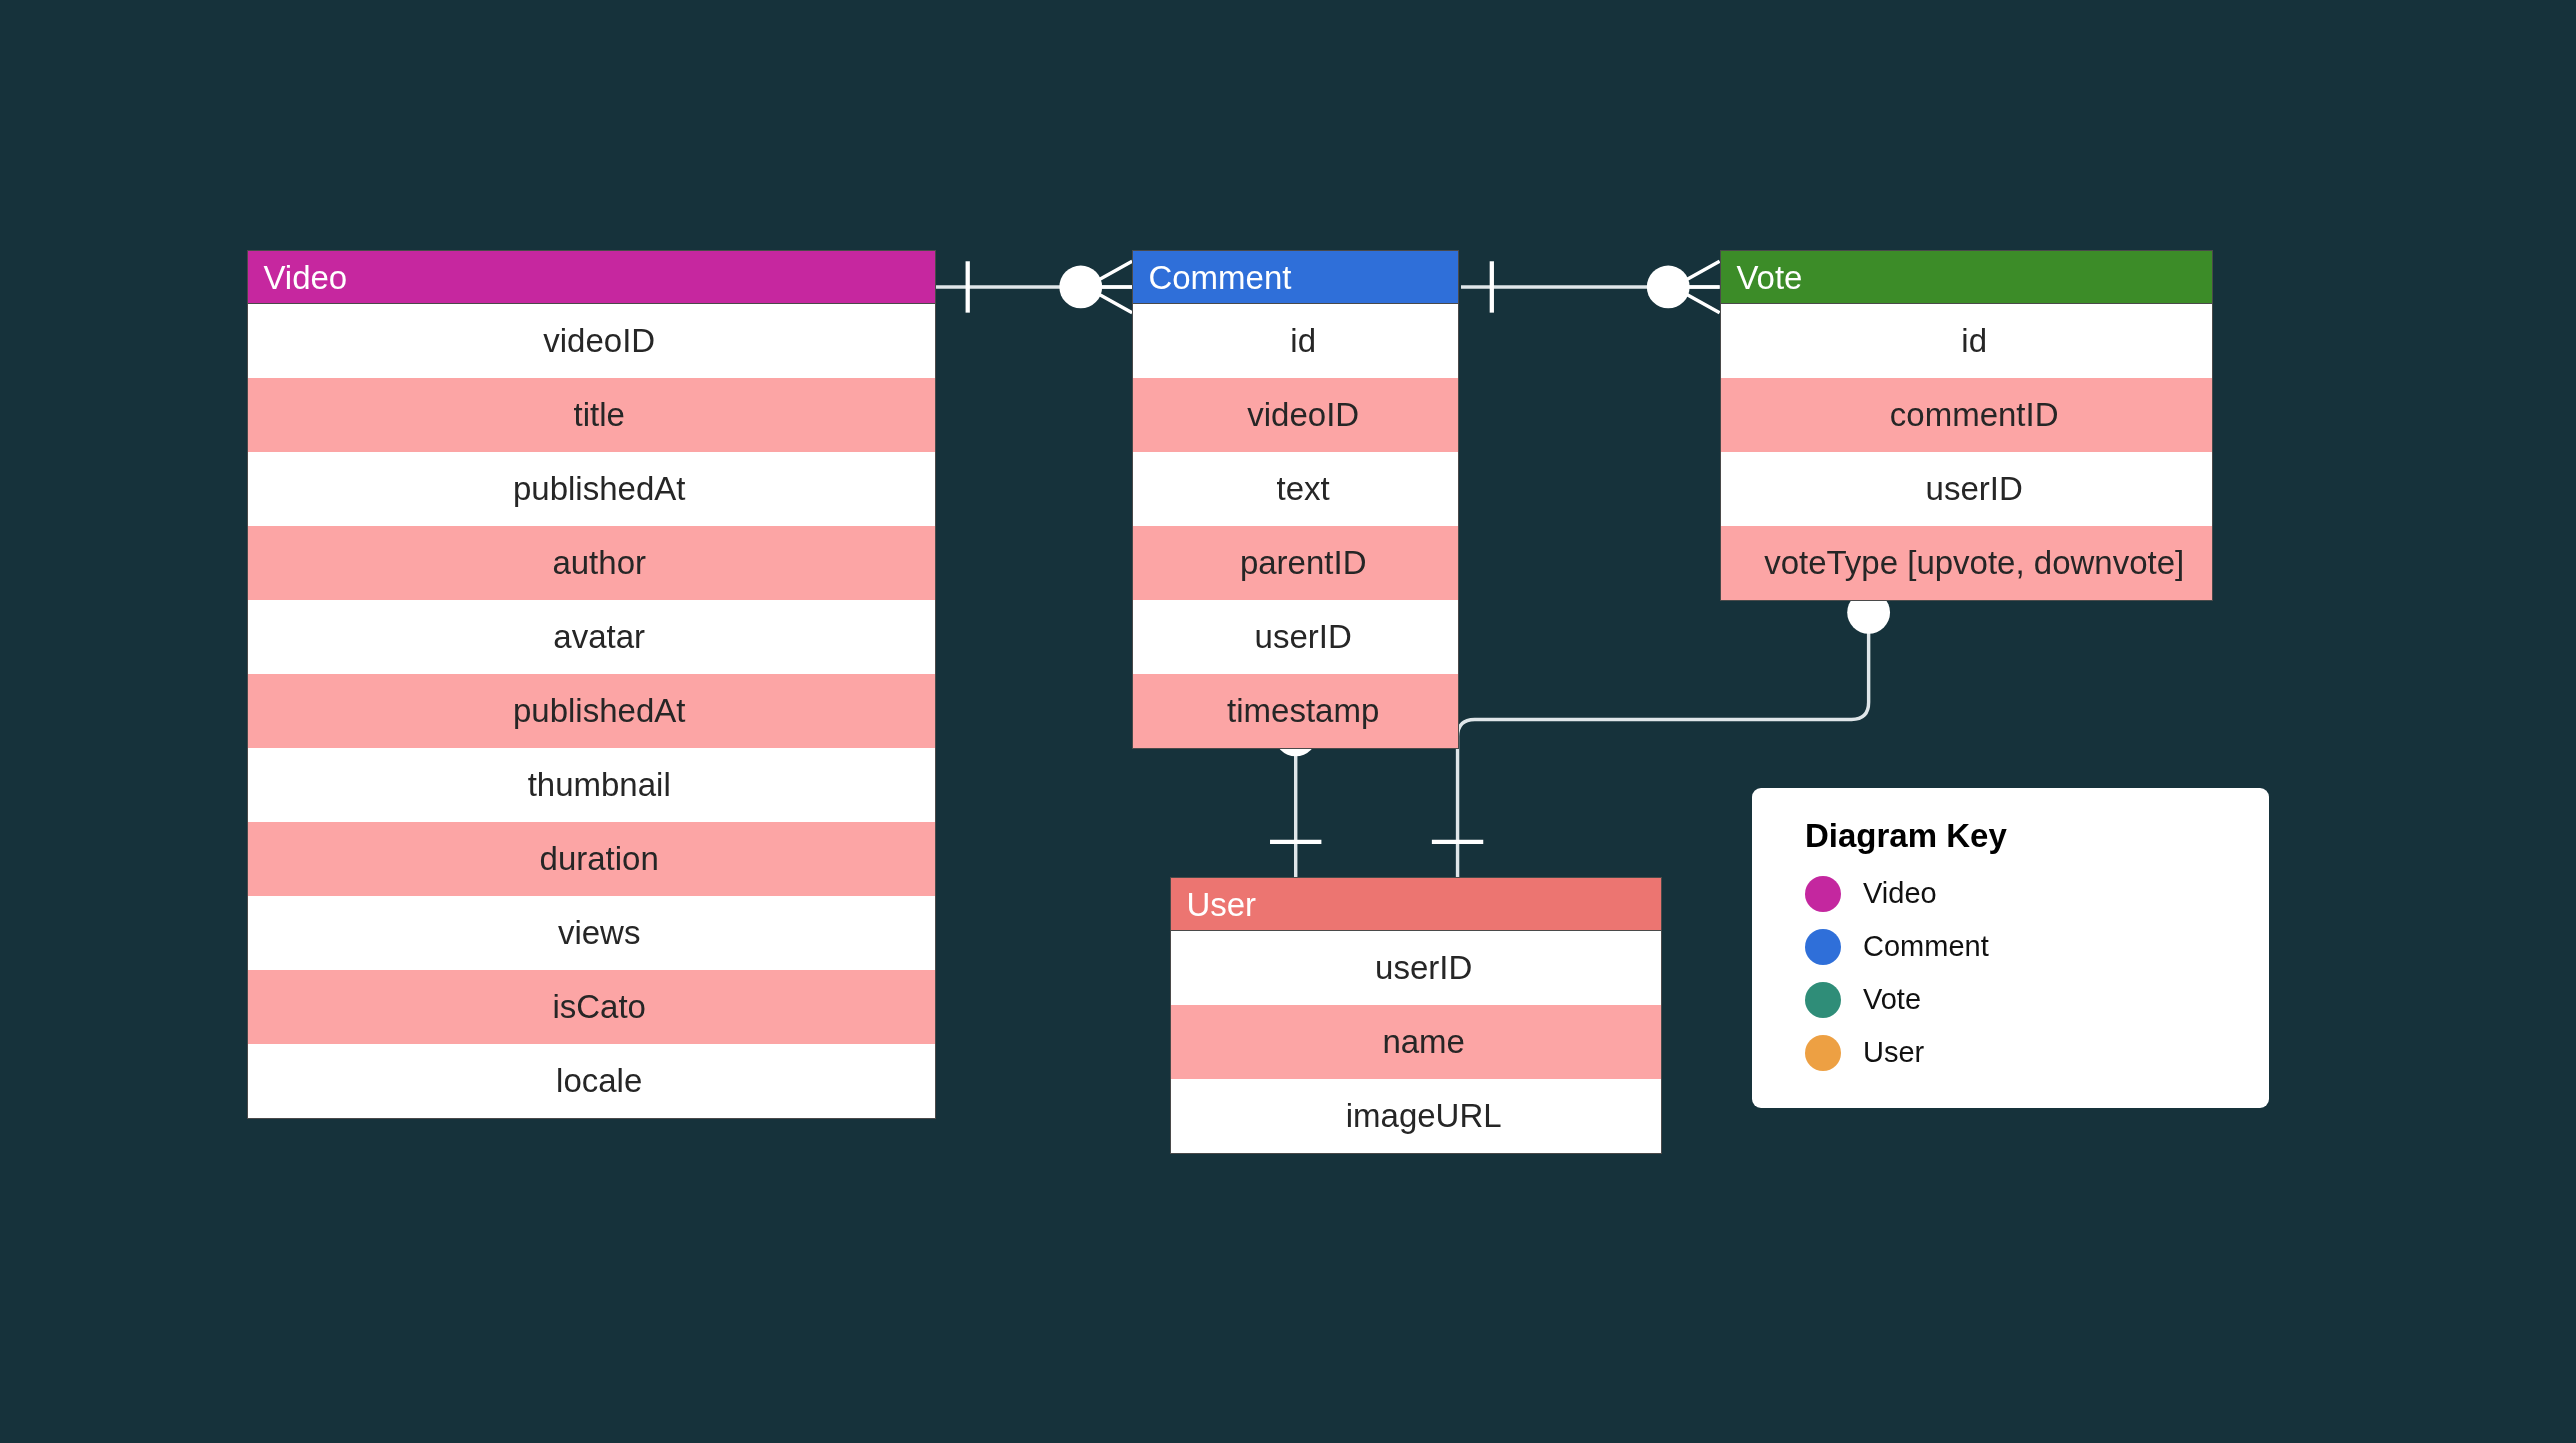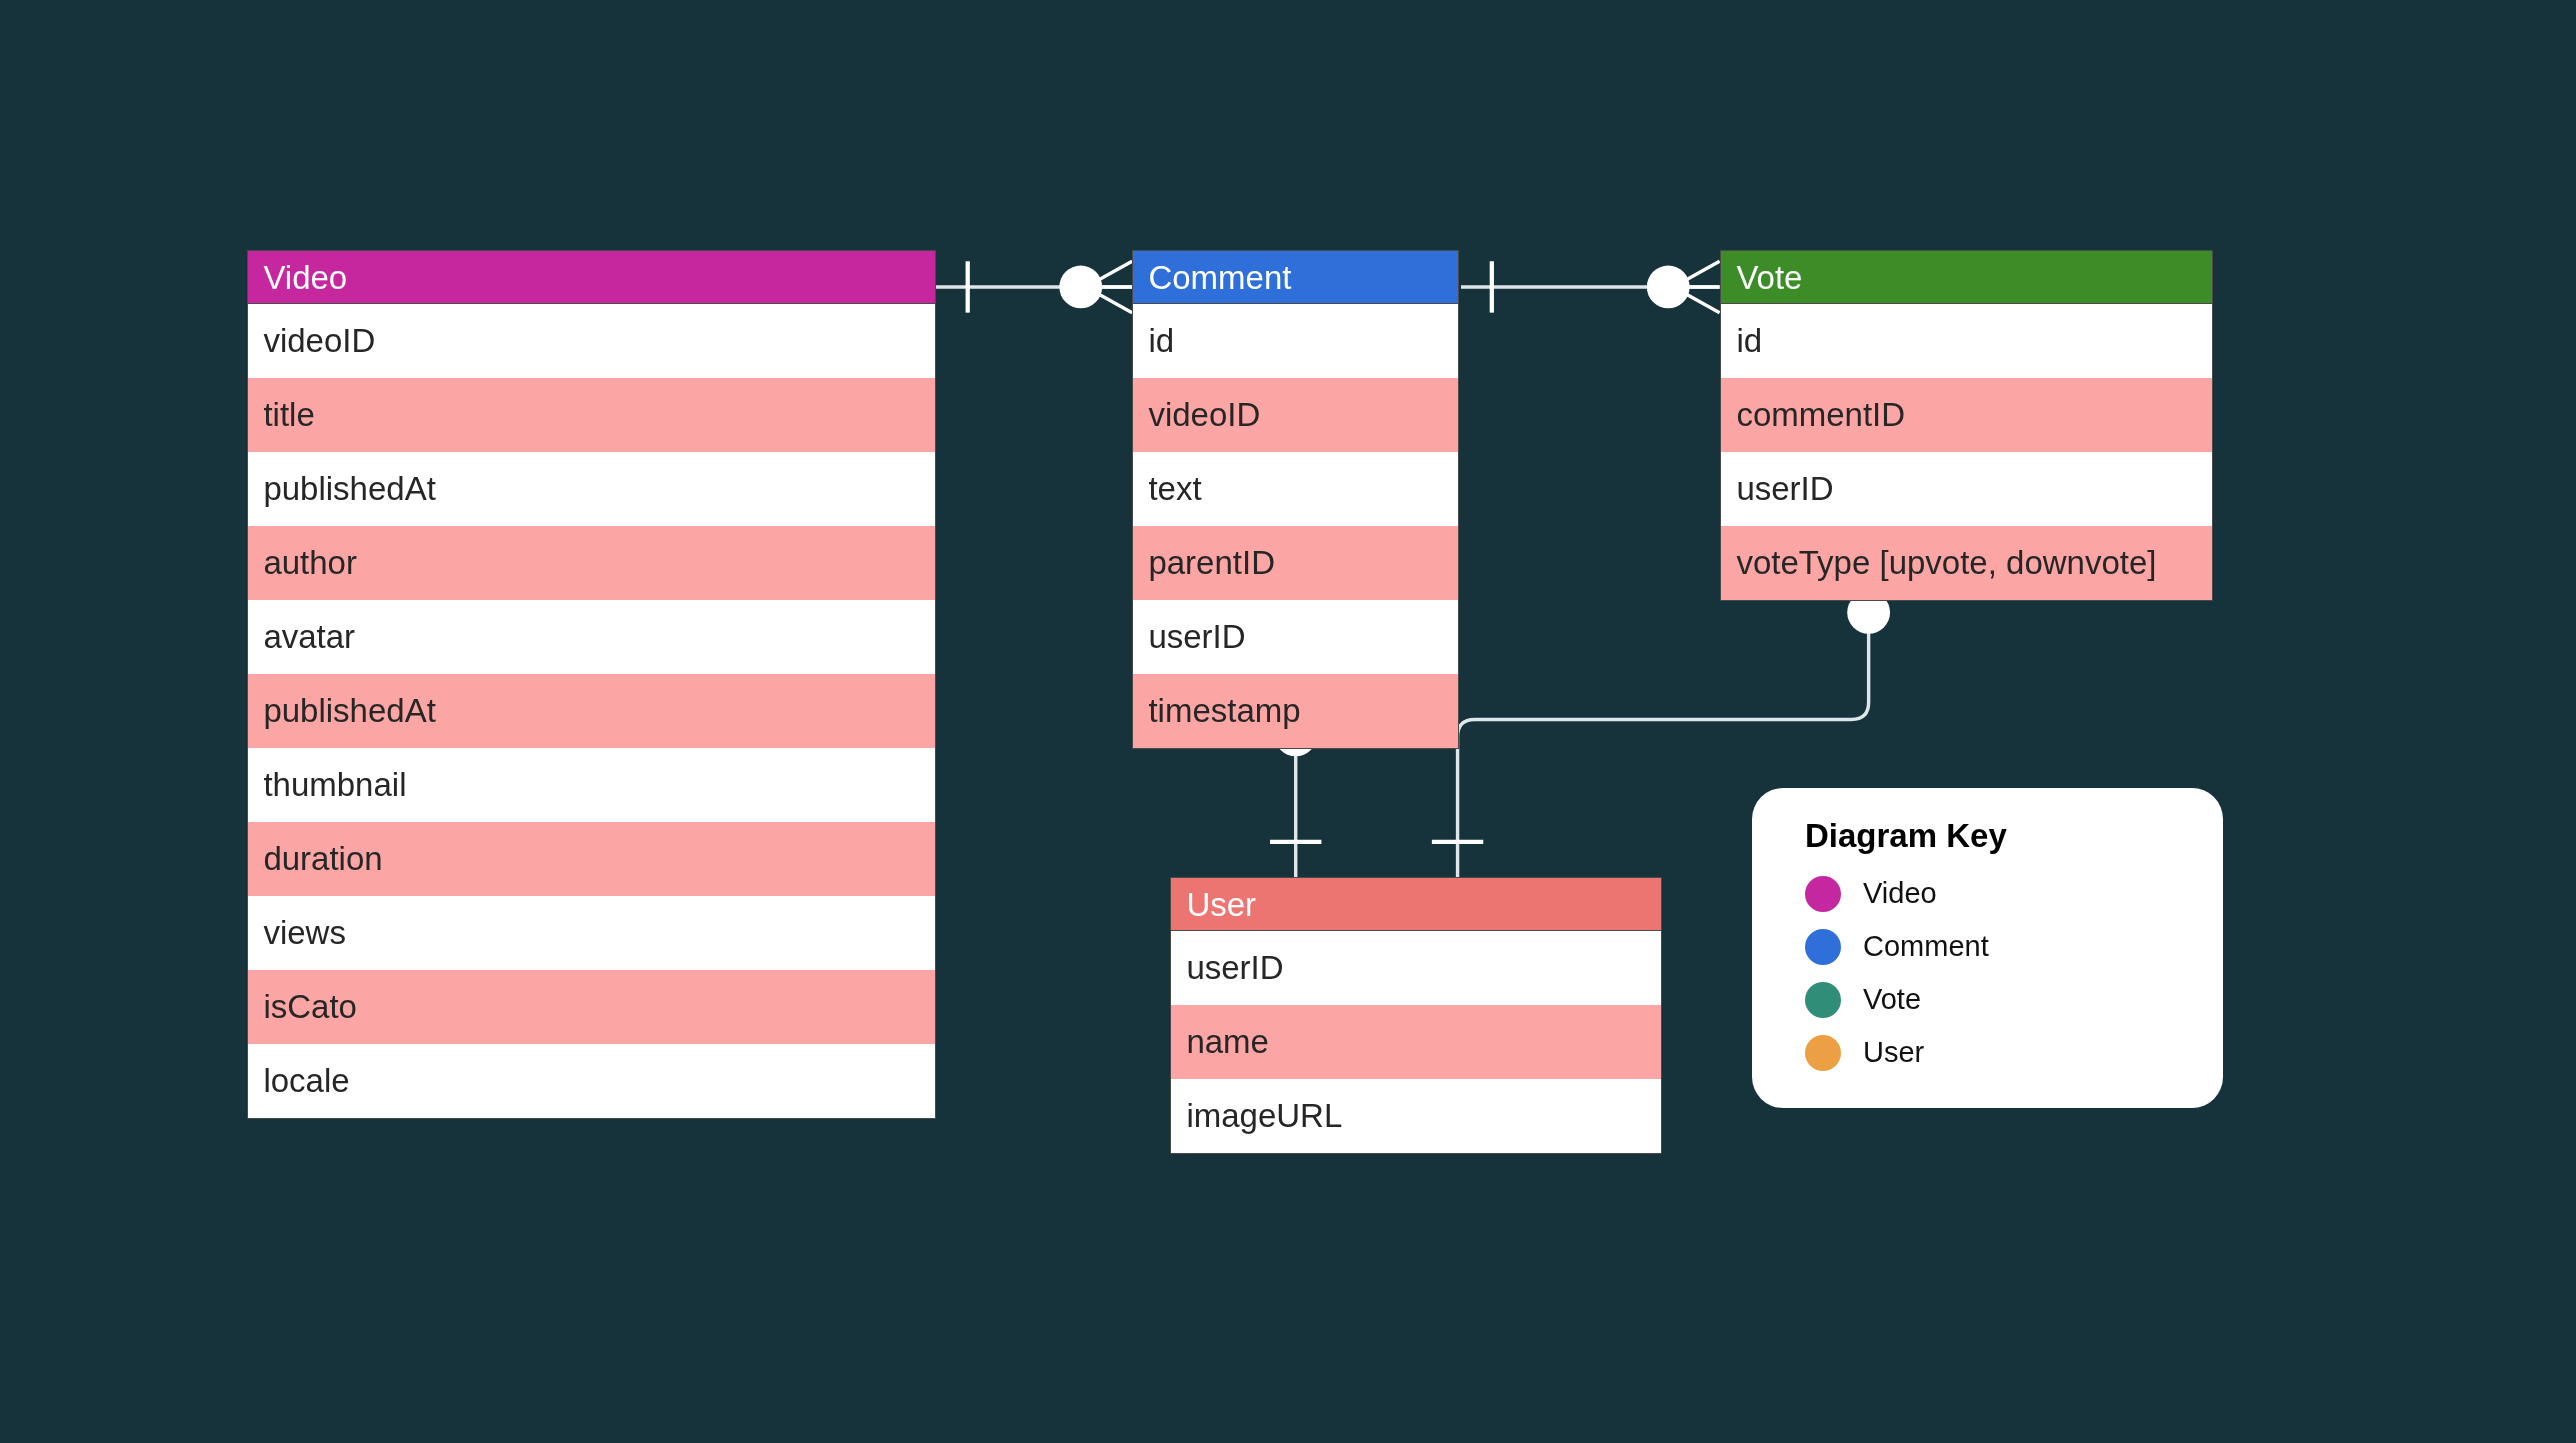--- a/index.html
+++ b/index.html
@@ -37,20 +37,21 @@
   .entity-rows { display: block; }
   .attr {
     box-sizing: border-box;
     height: 74px;
     line-height: 74px;
     padding: 0 0 0 15.4px;
     font-size: 33px;
     color: #262626;
     background: #ffffff;
     white-space: nowrap;
+    text-align: center;
   }
   .attr.odd { background: #fca5a5; }
 
   .e-video   { left: 247px;  top: 250px;  width: 689px; }
   .e-comment { left: 1132px; top: 250px;  width: 327px; }
   .e-vote    { left: 1720px; top: 250px;  width: 493px; }
   .e-user    { left: 1170px; top: 877px; width: 492px; }
 
   .e-video   .entity-header { background: #c6279f; }
   .e-comment .entity-header { background: #2f6fd9; }
@@ -81,24 +82,24 @@
   }
   .link-dot {
     fill: #ffffff;
   }
 
   
   .legend {
     position: absolute;
     left: 1752px;
     top: 788px;
-    width: 471px;
+    width: 517px;
     box-sizing: border-box;
     background: #ffffff;
-    border-radius: 31px;
+    border-radius: 9px;
     padding: 29px 46px 29px 53px;
   }
   .legend-title {
     font-size: 33px;
     font-weight: bold;
     color: #000000;
     margin: 0 0 12px 0;
     white-space: nowrap;
   }
   .legend-item {

